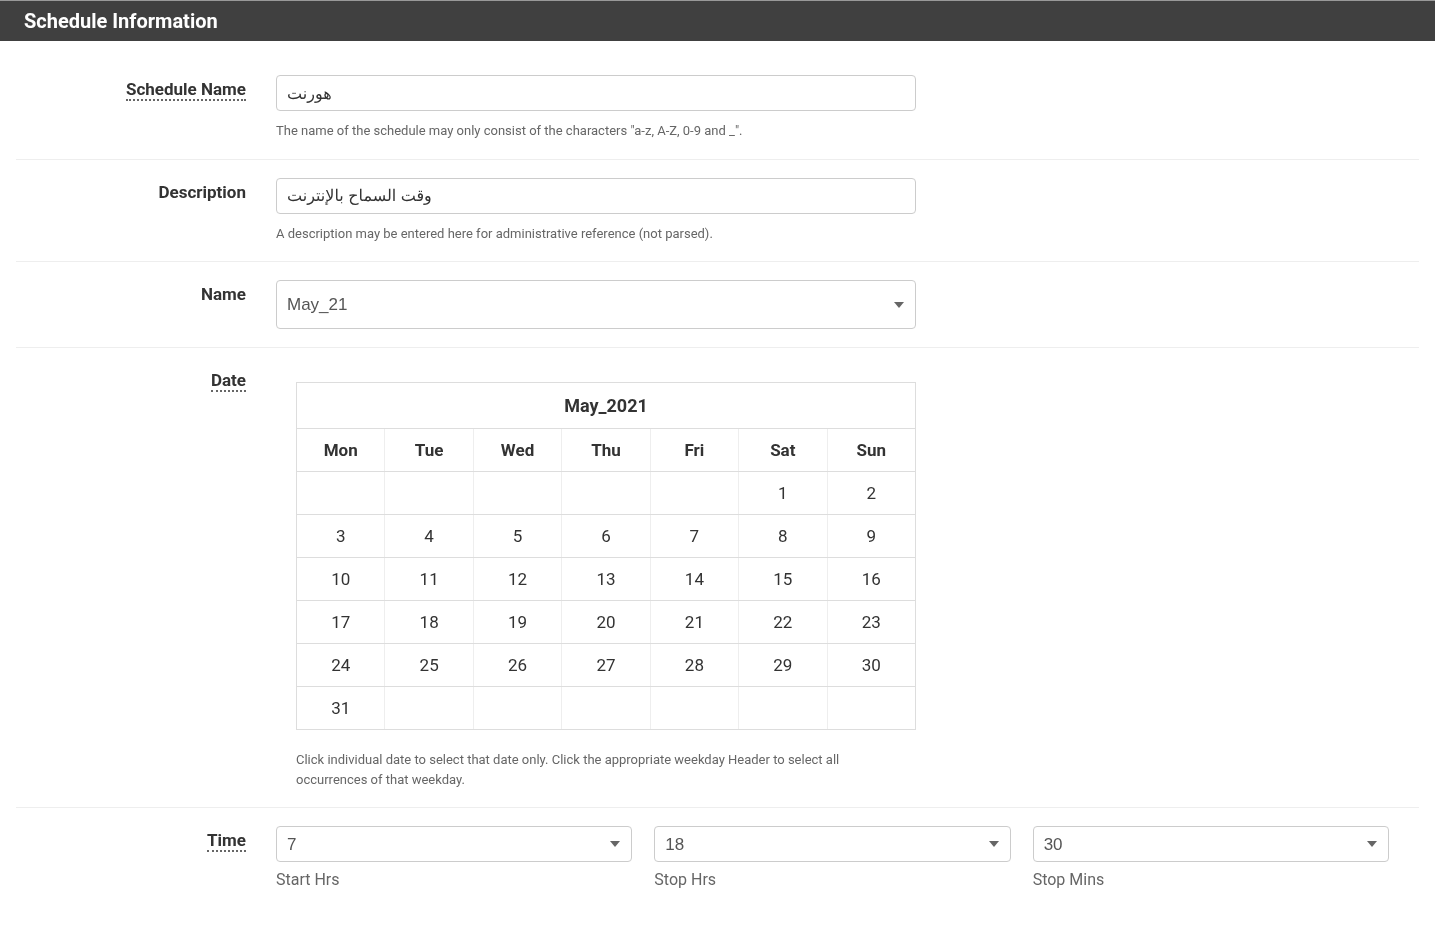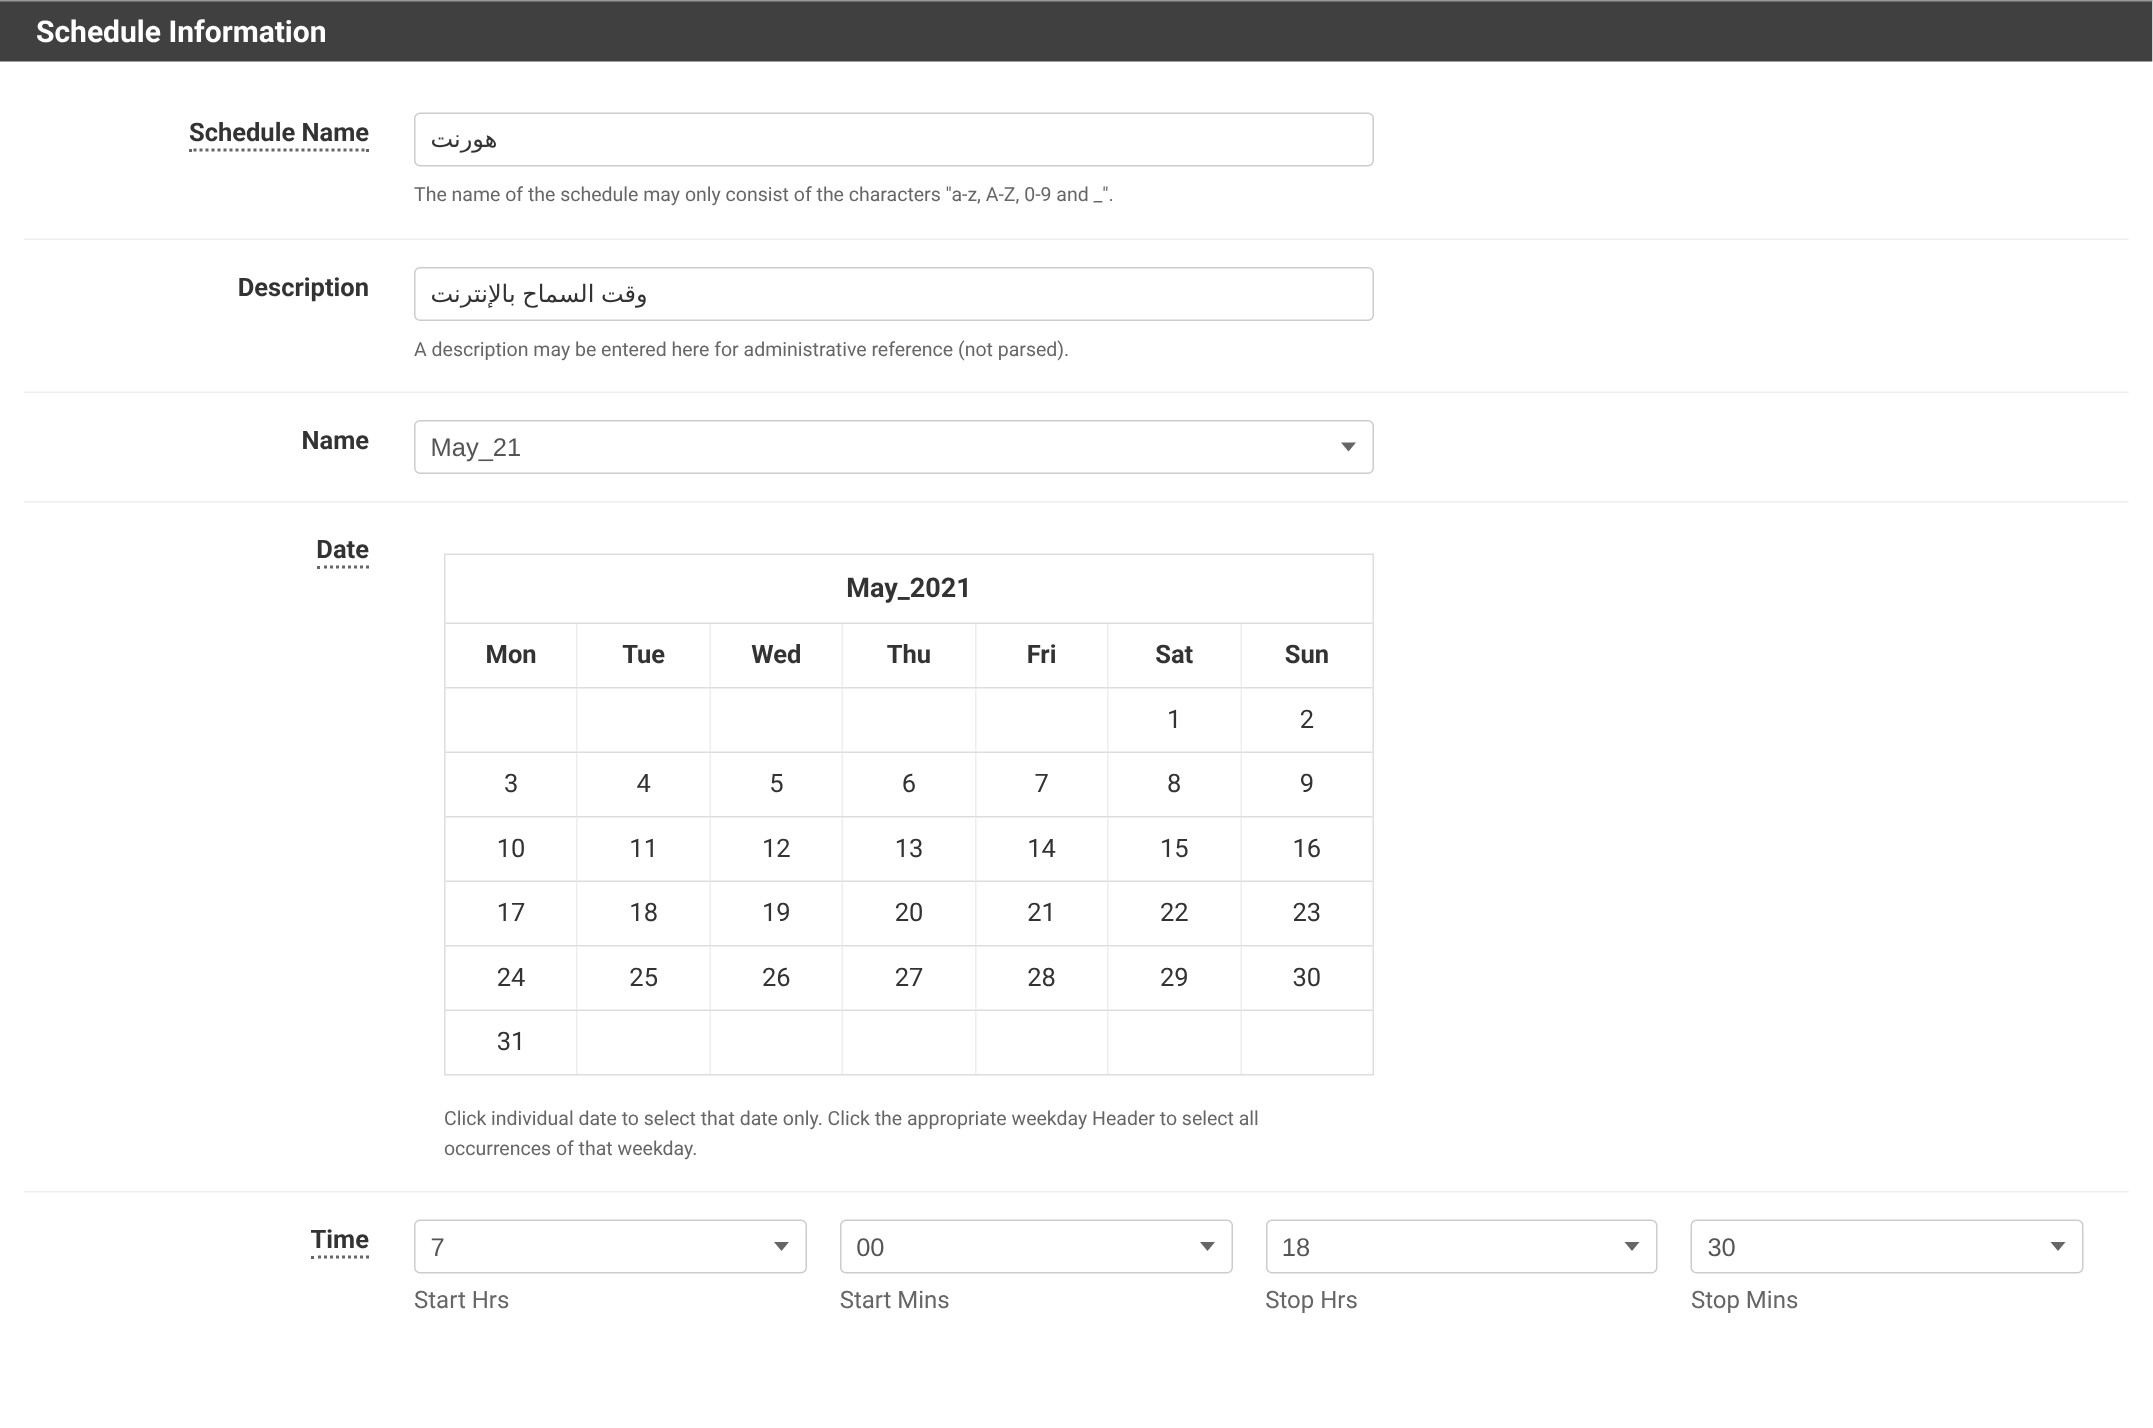--- a/index.html
+++ b/index.html
@@ -52,21 +52,21 @@
       border-radius: 4px;
       padding: 4px 10px;
       font-size: 16px;
       color: #333;
       background: #fff;
       direction: rtl;
       text-align: left;
     }
     .form-select {
       width: 640px;
-      height: 36px;
+      height: 49px;
       border: 1px solid #ccc;
       border-radius: 4px;
       padding: 4px 10px;
       padding-right: 30px;
       font-size: 17px;
       color: #555;
       background: #fff;
       appearance: none;
       -webkit-appearance: none;
     }
@@ -305,28 +305,20 @@
     </div>
     <div class="form-input-col">
       <div class="time-row">
         <div class="time-group">
           <div class="time-select-wrapper">
             <select class="time-select">
               <option>7</option>
             </select>
           </div>
           <div class="time-label">Start Hrs</div>
-        </div>
-        <div class="time-group">
-          <div class="time-select-wrapper">
-            <select class="time-select">
-              <option>00</option>
-            </select>
-          </div>
-          <div class="time-label">Start Mins</div>
         </div>
         <div class="time-group">
           <div class="time-select-wrapper">
             <select class="time-select">
               <option>18</option>
             </select>
           </div>
           <div class="time-label">Stop Hrs</div>
         </div>
         <div class="time-group">

